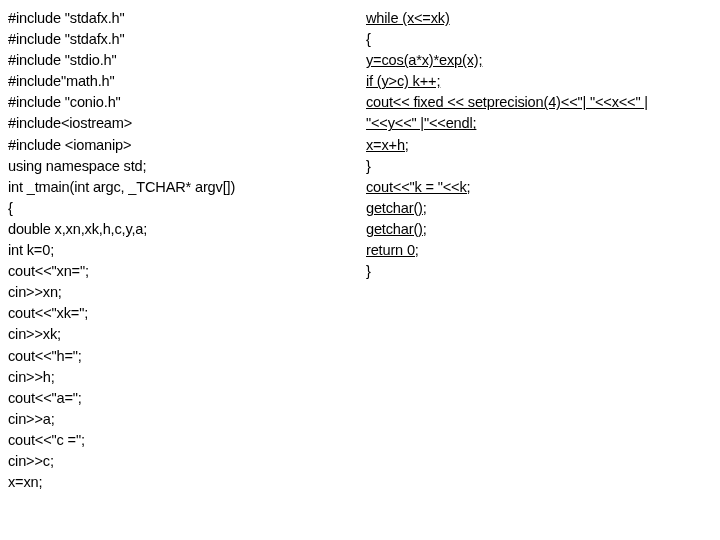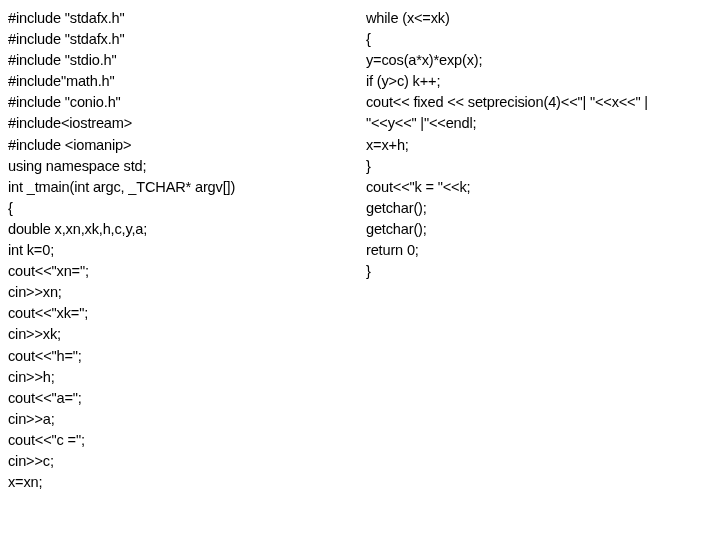--- a/index.html
+++ b/index.html
@@ -30,20 +30,21 @@
     letter-spacing: -0.18px;
     font-weight: 400;
   }
   .code-column.left {
     left: 8px;
     width: 352px;
   }
   .code-column.right {
     left: 366px;
     width: 350px;
+    text-decoration: underline;
   }
   .code-line {
     display: block;
     height: 21.1px;
     white-space: pre;
     color: #000000;
   }
 </style>
 </head>
 <body>

